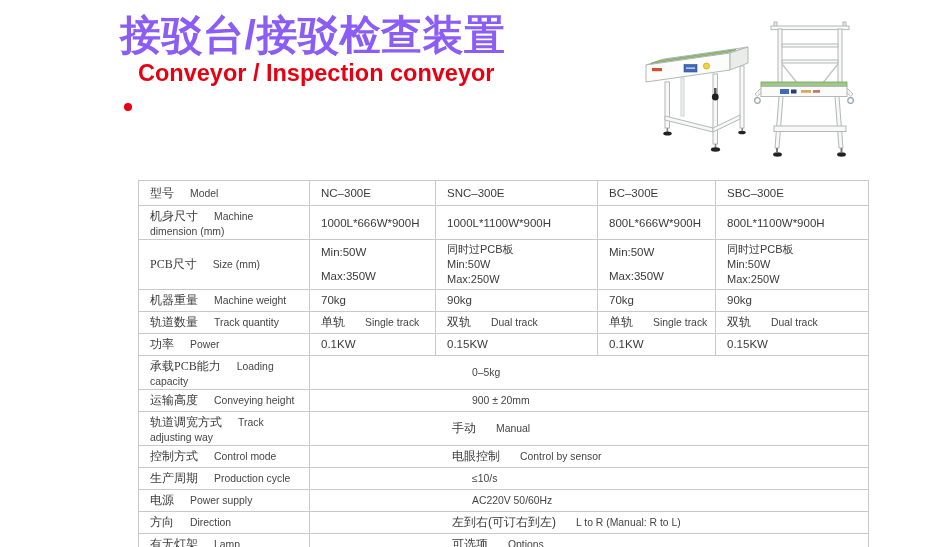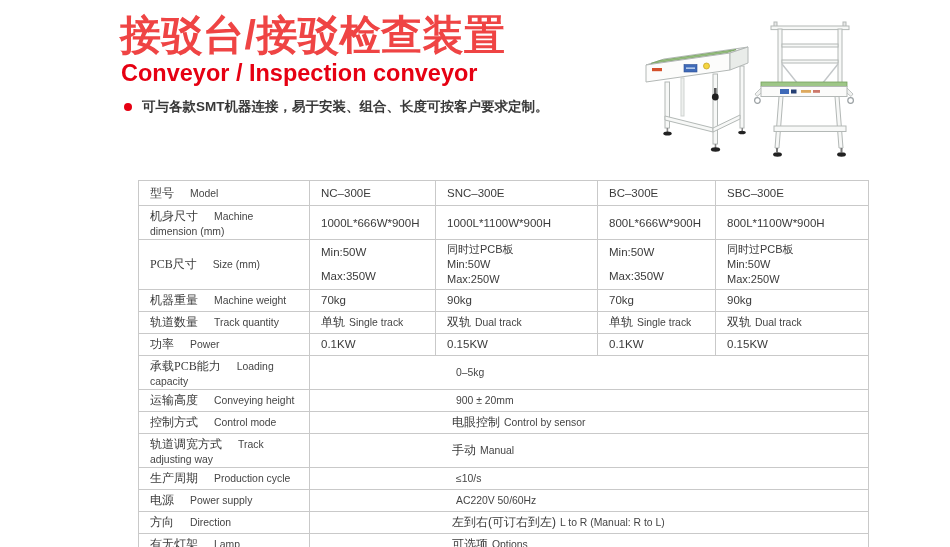--- a/index.html
+++ b/index.html
@@ -3,25 +3,25 @@
 <meta charset="utf-8">
 <style>
   html,body { margin:0; padding:0; }
   body {
     width:950px; height:547px; position:relative; background:#ffffff;
     font-family:"Liberation Sans","DejaVu Sans",sans-serif; color:#3b3b3b;
     overflow:hidden;
   }
   .title-zh {
     position:absolute; left:120px; top:13px; margin:0;
-    font-size:41px; font-weight:800; color:#ef4444; letter-spacing:0.5px;
+    font-size:41px; font-weight:800; color:#8b5cf6; letter-spacing:0.5px;
     line-height:1.1; white-space:nowrap;
   }
   .title-en {
-    position:absolute; left:121px; top:60px; margin:0;
+    position:absolute; left:138px; top:60px; margin:0;
     font-size:23.5px; font-weight:700; color:#e60012; white-space:nowrap;
   }
   .bullet { position:absolute; left:124px; top:98px; display:flex; }
   .bullet .dot {
     width:8px; height:8px; border-radius:50%; background:#e60012;
     margin-top:5px; margin-right:10px; flex:0 0 auto;
   }
   .bullet .b-zh { font-size:13.5px; font-weight:600; color:#383838; white-space:nowrap; }
   .bullet .b-en { font-size:10.8px; color:#4a4a4a; line-height:1.22; margin-top:3px; }
 
@@ -37,36 +37,35 @@
     border:1px solid #c9c9c9; padding:2px 6px 2px 11px;
     font-size:11.5px; color:#3b3b3b; vertical-align:middle; text-align:left;
   }
   td.val { padding-left:14px; }
   tr.r-h  td { height:20px; }
   tr.r-s  td { height:16px; }
   tr.r-pcb td { height:38px; }
   .lz { font-size:12px;font-family:Liberation Serif, serif; }
   .le { font-size:10.4px; color:#454545; margin-left:16px; }
   .cz { font-size:12px; }
-  .ce { font-size:10.4px; color:#454545; margin-left:4px; }
+  .ce { font-size:10.4px; color:#454545; margin-left:20px; }
   .mval { padding-left:142px !important; }
   .mval .cz:empty { display:none; margin:0; }
   .sparse div + div { margin-top:12px; }
   .tight div { font-size:11px; line-height:1.35; }
 </style>
 </head>
 <body>
 
 <h1 class="title-zh">接驳台/接驳检查装置</h1>
 <h2 class="title-en">Conveyor / Inspection conveyor</h2>
 
 <div class="bullet">
   <span class="dot"></span>
   <div>
-    <div class="b-zh">可与各款SMT机器连接，易于安装、组合、长度可按客户要求定制。</div>
   </div>
 </div>
 
 <svg id="photo-conveyor" class="photo" width="108" height="118" viewBox="0 0 108 118" xmlns="http://www.w3.org/2000/svg">
   <g stroke-width="1">
     <rect x="37" y="42" width="3" height="38" fill="#eef0ee" stroke="#cfd3d1"></rect>
     <rect x="96" y="30" width="4" height="62" fill="#f7f8f7" stroke="#b3b8b6"></rect>
     <polygon points="2,29 86,17 104,11 20,23" fill="#f0f2f0" stroke="#b3b8b6"></polygon>
     <polygon points="7,27.5 83,16.6 92,13.6 16,24.5" fill="#9ec687" stroke="#74a05c" stroke-width="0.8"></polygon>
     <polygon points="2,29 86,17 86,34 2,46" fill="#fcfcfb" stroke="#b3b8b6"></polygon>
@@ -209,32 +208,32 @@
   <tr class="r-s">
     <td class="lbl">
       <span class="lz">运输高度</span><span class="le">Conveying height</span>
     </td>
     <td class="val mval" colspan="4">
       <span class="ce">900 ± 20mm</span>
     </td>
   </tr>
   <tr class="r-s">
     <td class="lbl">
+      <span class="lz">轨道调宽方式</span><span class="le">Track adjusting way</span>
+    </td>
+    <td class="val mval" colspan="4">
+      <span class="cz">手动</span><span class="ce">Manual</span>
+    </td>
+  </tr>
+  <tr class="r-s">
+    <td class="lbl">
       <span class="lz">控制方式</span><span class="le">Control mode</span>
     </td>
     <td class="val mval" colspan="4">
       <span class="cz">电眼控制</span><span class="ce">Control by sensor</span>
-    </td>
-  </tr>
-  <tr class="r-s">
-    <td class="lbl">
-      <span class="lz">轨道调宽方式</span><span class="le">Track adjusting way</span>
-    </td>
-    <td class="val mval" colspan="4">
-      <span class="cz">手动</span><span class="ce">Manual</span>
     </td>
   </tr>
   <tr class="r-s">
     <td class="lbl">
       <span class="lz">生产周期</span><span class="le">Production cycle</span>
     </td>
     <td class="val mval" colspan="4">
       <span class="ce">≤10/s</span>
     </td>
   </tr>

